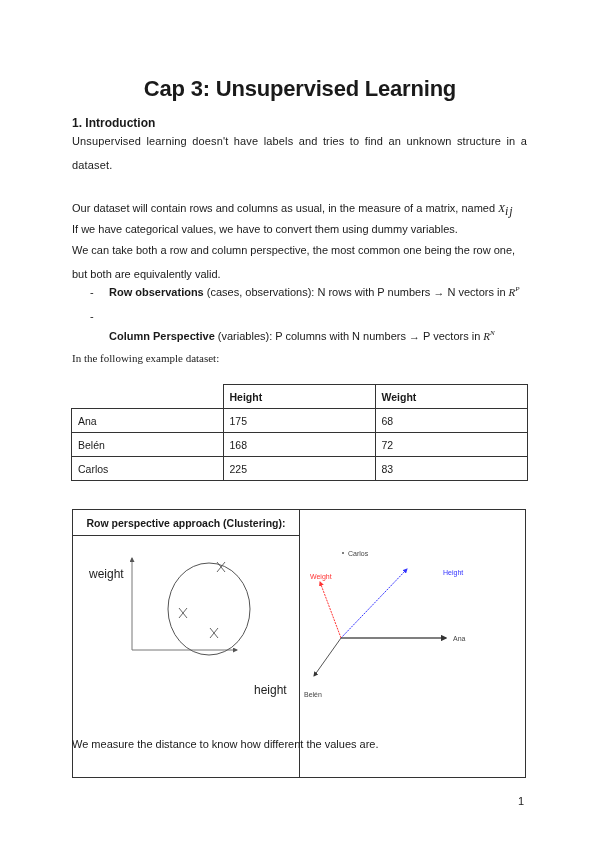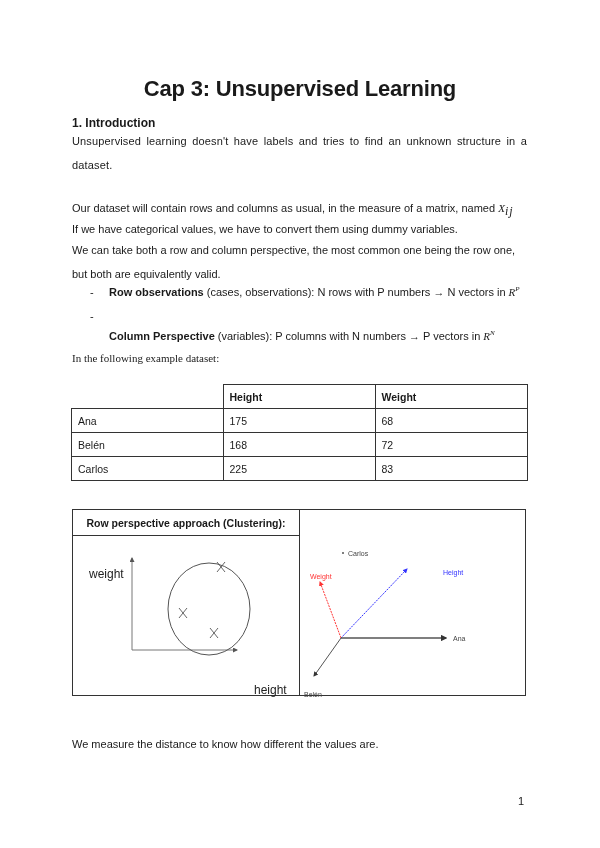--- a/index.html
+++ b/index.html
@@ -13,21 +13,21 @@
   .math { font-family:"Liberation Serif", serif; font-style:italic; font-size:11px; }
   .sub { font-size:12px; position:relative; top:3px; letter-spacing:1px; }
   .sup { font-size:7px; position:relative; top:-5px; }
   .bullet { position:absolute; left:90px; font-size:11px; }
   .bitem { position:absolute; left:109px; font-size:11px; }
   b { font-weight:bold; }
   table.data { position:absolute; left:71px; top:384px; border-collapse:collapse; font-size:10.5px; }
   table.data td { border:1.2px solid #333; height:23px; padding:0 0 0 6px; vertical-align:middle; }
   table.data td.empty { border-top:none; border-left:none; }
   table.data th { font-weight:bold; text-align:left; border:1.2px solid #333; height:23px; padding:0 0 0 6px; }
-  .diag { position:absolute; left:72px; top:509px; width:454px; height:187px; border:1.2px solid #333; box-sizing:border-box; }
+  .diag { position:absolute; left:72px; top:509px; width:454px; height:269px; border:1.2px solid #333; box-sizing:border-box; }
   .diag .hdr { position:absolute; top:0; height:26px; border-bottom:1.2px solid #333; font-size:10.5px; font-weight:bold;
                display:flex; align-items:center; justify-content:center; box-sizing:border-box; }
   .diag .divider { position:absolute; left:226px; top:0; bottom:0; border-left:1.2px solid #333; }
   .page-num { left:518px; top:795px; font-size:11px; }
   svg text { font-family:"Liberation Sans", sans-serif; }
 </style>
 </head>
 <body>
 
 <div class="abs title">Cap 3: Unsupervised Learning</div>

